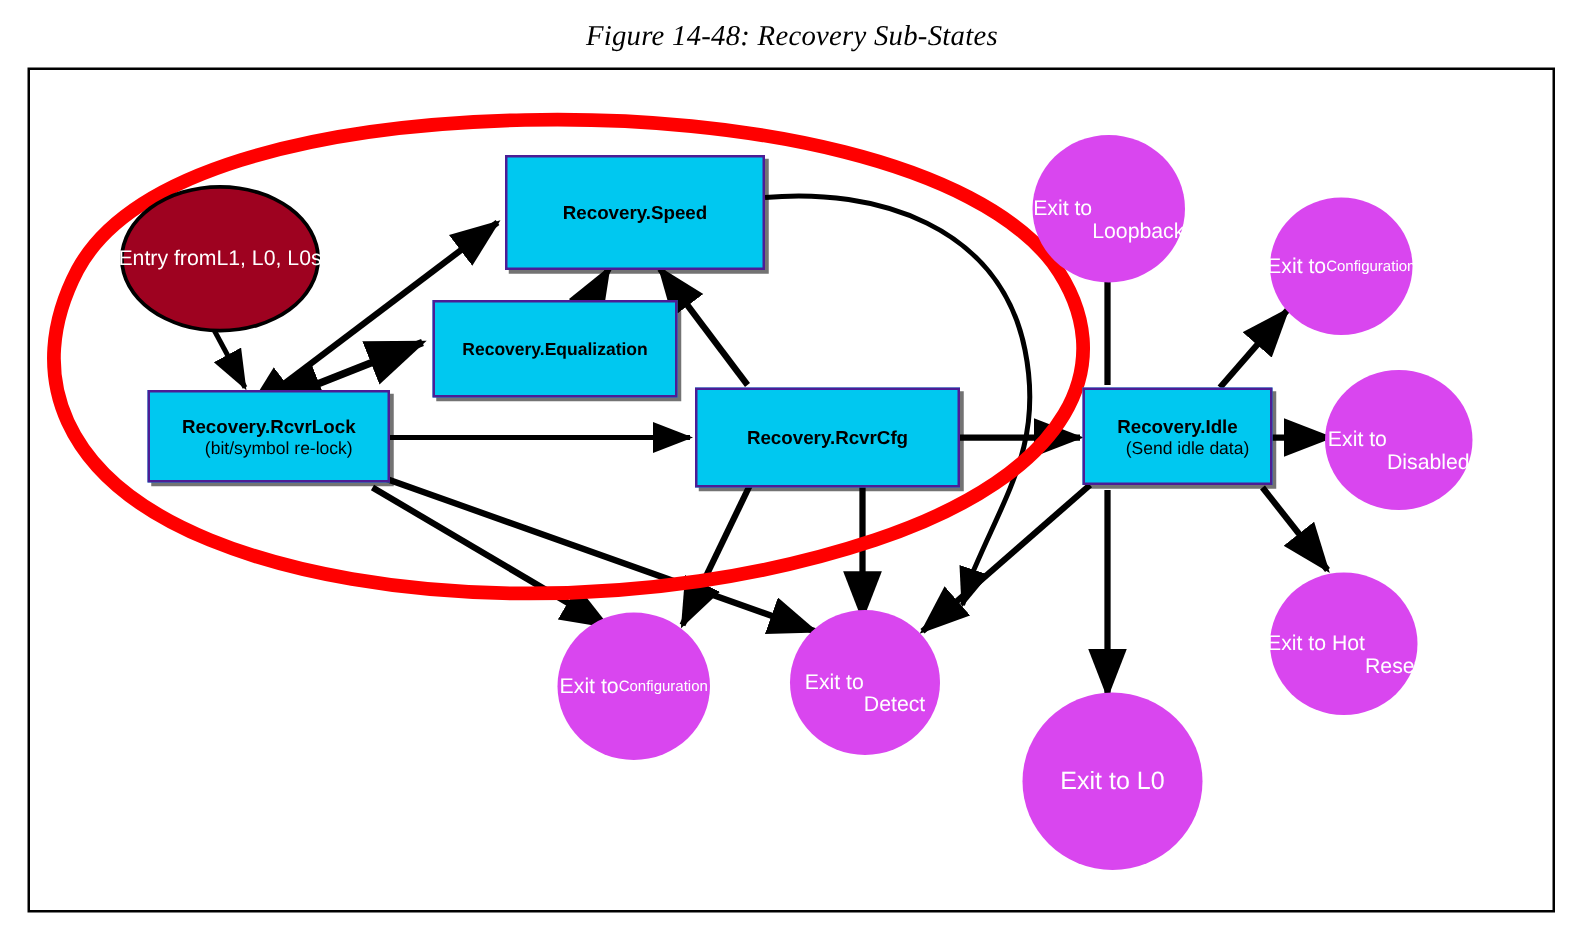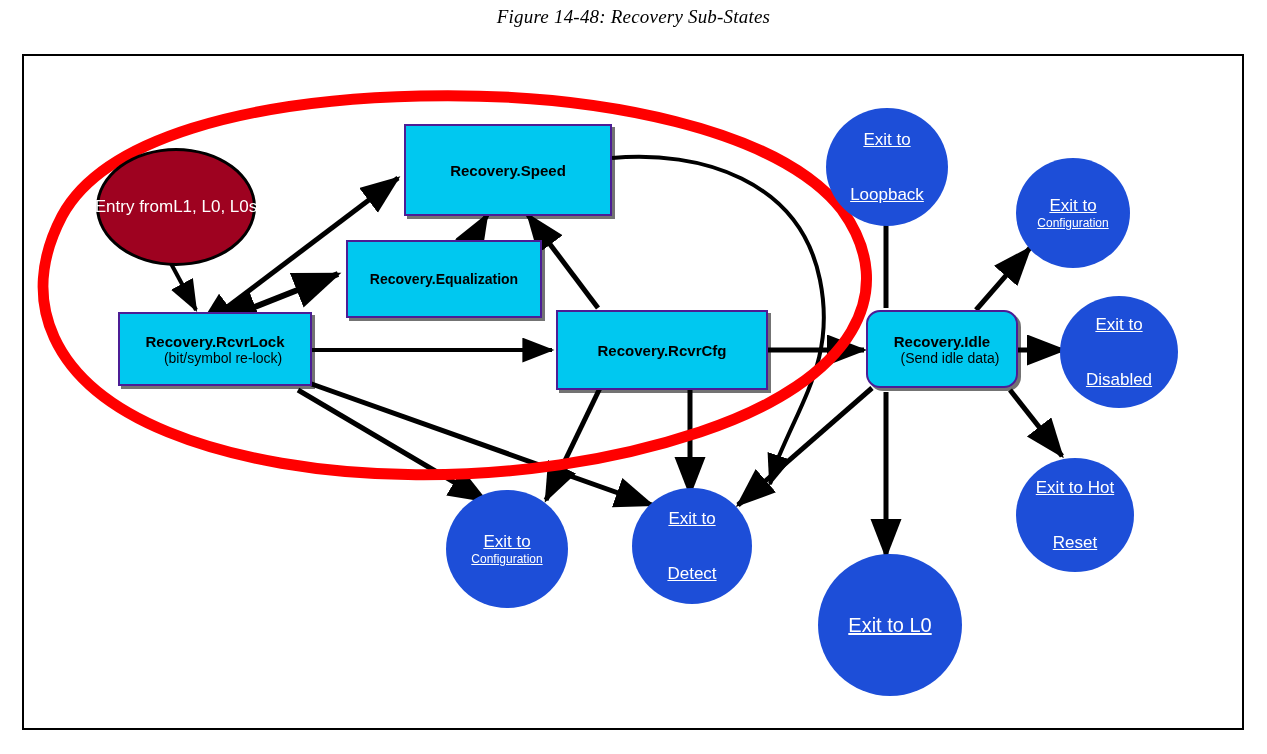--- a/index.html
+++ b/index.html
@@ -4,25 +4,25 @@
 <style>
   html,body{margin:0;padding:0;}
   body{
     width:1267px;height:754px;
     background:#ffffff;
     font-family:"Liberation Sans",sans-serif;
     overflow:hidden;
     position:relative;
   }
   #figure-title{
-    position:absolute;left:0;top:6px;width:1267px;
+    position:absolute;left:0;top:16px;width:1267px;
     text-align:center;
     font-family:"Liberation Serif",serif;
     font-style:italic;
-    font-size:19px;
+    font-size:23px;
     color:#000;
     letter-spacing:0.2px;
   }
   #diagram-frame{
     position:absolute;
     left:22px;top:54px;
     width:1222px;height:676px;
     border:2px solid #000;
     background:#fff;
     box-sizing:border-box;
@@ -40,29 +40,28 @@
     flex-direction:column;
     align-items:center;
     justify-content:center;
     color:#000;
     box-shadow:3px 3px 0 rgba(0,0,0,0.55);
   }
   .state-box .l1{font-weight:bold;font-size:15px;white-space:nowrap;}
   .state-box .l2{font-weight:normal;font-size:14px;white-space:nowrap;margin-left:16px;}
   .exit-circle{
     position:absolute;
-    background:#1d4ed8;
+    background:#d946ef;
     border-radius:50%;
     display:flex;
-    flex-direction:column;
+    flex-direction:row;
     align-items:center;
     justify-content:center;
     color:#ffffff;
     text-align:center;
-    text-decoration:underline;
   }
   .exit-circle .l1{font-size:17px;white-space:nowrap;}
   .exit-circle .l2{font-size:17px;white-space:nowrap;margin-top:35px;}
   .exit-circle .small{font-size:12px;white-space:nowrap;}
   .entry-ellipse{
     position:absolute;
     background:#9E0220;
     border:3px solid #000;
     border-radius:50%;
     display:flex;
@@ -151,21 +150,21 @@
 </div>
 
 <div class="state-box" style="left:346px;top:240px;width:196px;height:78px;">
   <div class="l1" style="font-size:14px;">Recovery.Equalization</div>
 </div>
 
 <div class="state-box" style="left:556px;top:310px;width:212px;height:80px;">
   <div class="l1">Recovery.RcvrCfg</div>
 </div>
 
-<div class="state-box" style="left:866px;top:310px;width:152px;height:78px;border-radius:14px;">
+<div class="state-box" style="left:866px;top:310px;width:152px;height:78px;">
   <div class="l1">Recovery.Idle</div>
   <div class="l2">(Send idle data)</div>
 </div>
 
 <div class="exit-circle" style="left:826px;top:108px;width:122px;height:118px;">
   <div class="l1">Exit to</div>
   <div class="l2">Loopback</div>
 </div>
 
 <div class="exit-circle" style="left:1016px;top:158px;width:114px;height:110px;">

